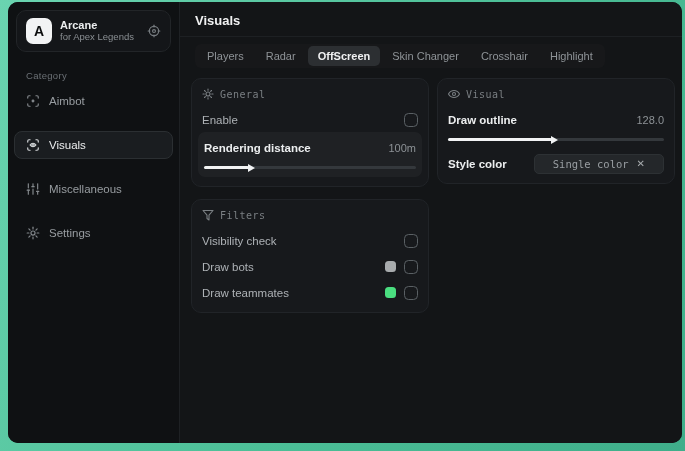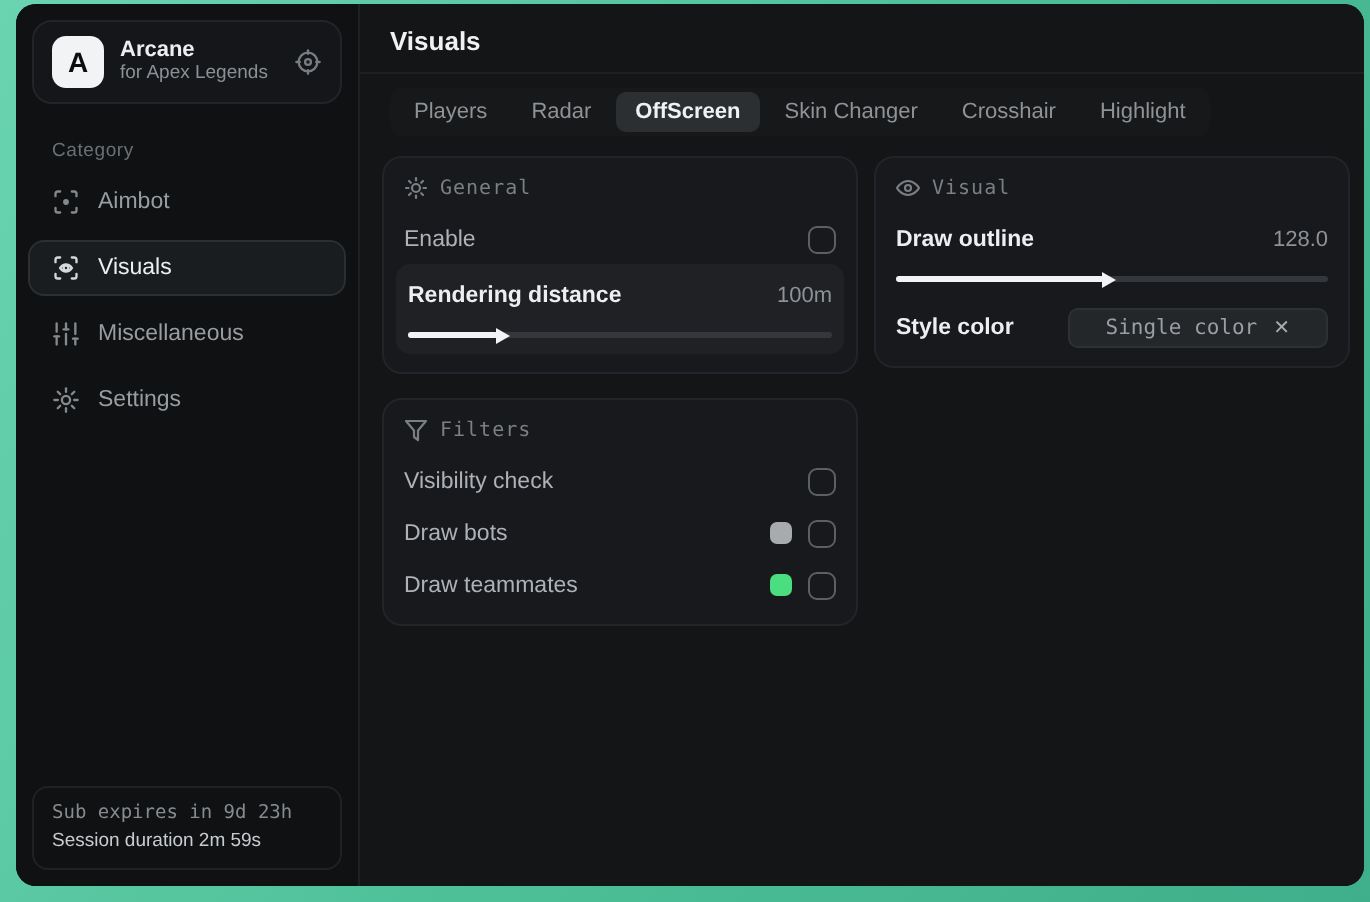--- a/index.html
+++ b/index.html
@@ -18,21 +18,21 @@
     display:flex; flex-direction:column; }
   .app-card{ margin:8px; padding:7px 9px; border:1px solid #222528; border-radius:10px;
     background:#141619; display:flex; align-items:center; gap:8px; }
   .logo{ width:26px; height:26px; border-radius:7px; background:#f2f3f4; color:#0c0d0e;
     font-weight:bold; font-size:14px; display:flex; align-items:center; justify-content:center; }
   .app-meta{ flex:1; line-height:1.15; }
   .app-name{ color:#eceeef; font-size:11px; font-weight:bold; }
   .app-sub{ color:#8b9094; font-size:9.5px; }
   .app-card .icon{ color:#777c80; }
   .category{ color:#6b7075; font-size:9.5px; margin:10px 0 6px 18px; letter-spacing:.3px; }
-  .nav{ display:flex; flex-direction:column; gap:5px; padding:0 6px; }
+  .nav{ display:flex; flex-direction:column; gap:16px; padding:0 6px; }
   .nav-item{ display:flex; align-items:center; gap:9px; padding:6px 11px; border-radius:8px;
     color:#989da1; font-size:11.5px; border:1px solid transparent; cursor:pointer; }
   .nav-item .icon{ color:#84898d; display:flex; }
   .nav-item.active{ background:#1a1d20; border-color:#2b2f32; color:#eceeef; }
   .nav-item.active .icon{ color:#d6d9db; }
   .spacer{ flex:1; }
   .footer-card{ margin:8px; padding:6px 9px; border:1px solid #1f2225; border-radius:8px; line-height:1.5; }
   .footer-line1{ color:#868b8f; font-size:9.5px; font-family:"DejaVu Sans Mono", monospace; }
   .footer-line2{ color:#c9cccf; font-size:9.5px; }
   
@@ -151,24 +151,20 @@
             <line x1="4.9" y1="19.1" x2="7" y2="17"></line>
               <line x1="17" y1="7" x2="19.1" y2="4.9"></line>
           </svg>
         </span>
         <span>Settings</span>
       </div>
     </nav>
 
     <div class="spacer"></div>
 
-    <div class="footer-card">
-      <div class="footer-line1">Sub expires in 9d 23h</div>
-      <div class="footer-line2">Session duration 2m 59s</div>
-    </div>
   </aside>
 
   <section class="main">
     <div class="main-header">
       <div class="page-title">Visuals</div>
     </div>
 
     <div class="tabbar">
       <div class="tab">Players</div>
       <div class="tab">Radar</div>

